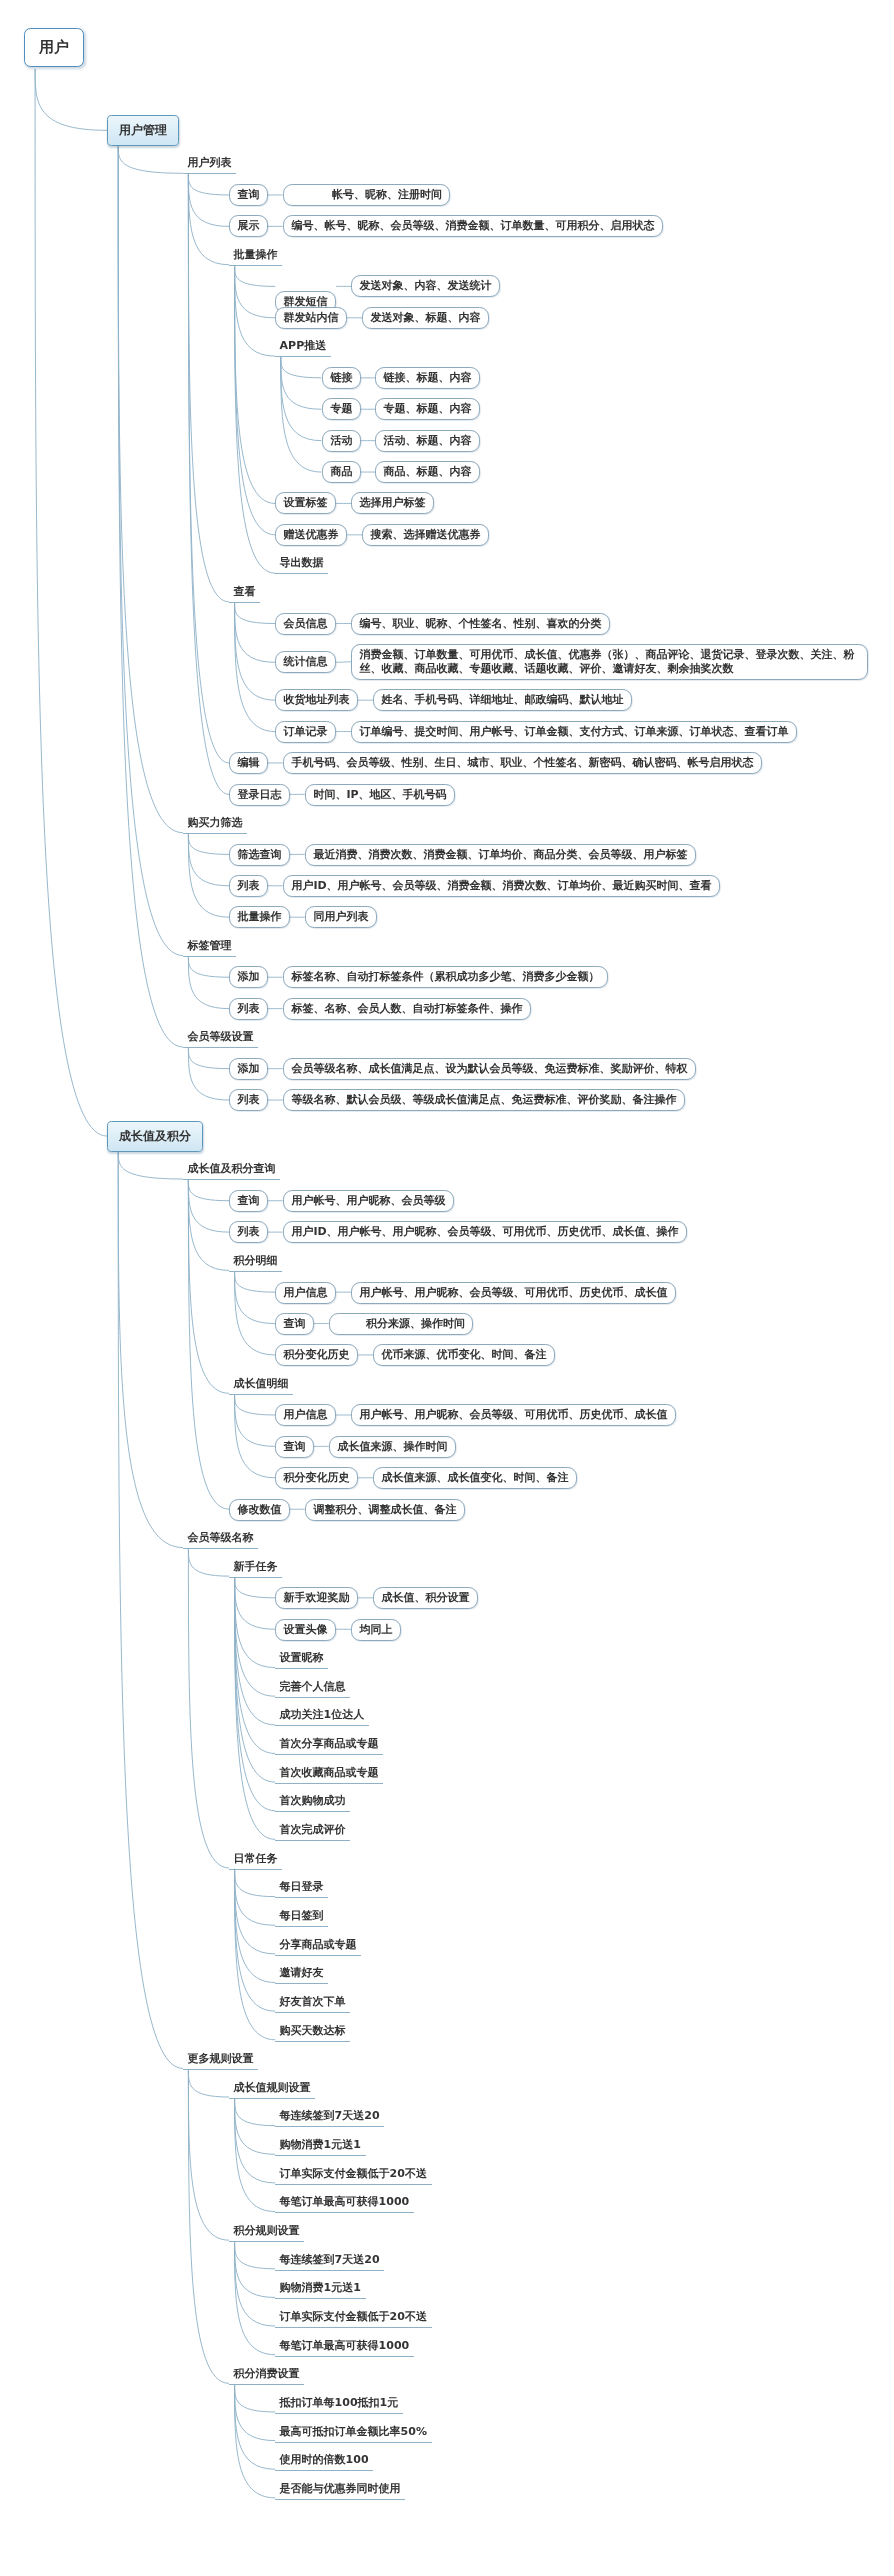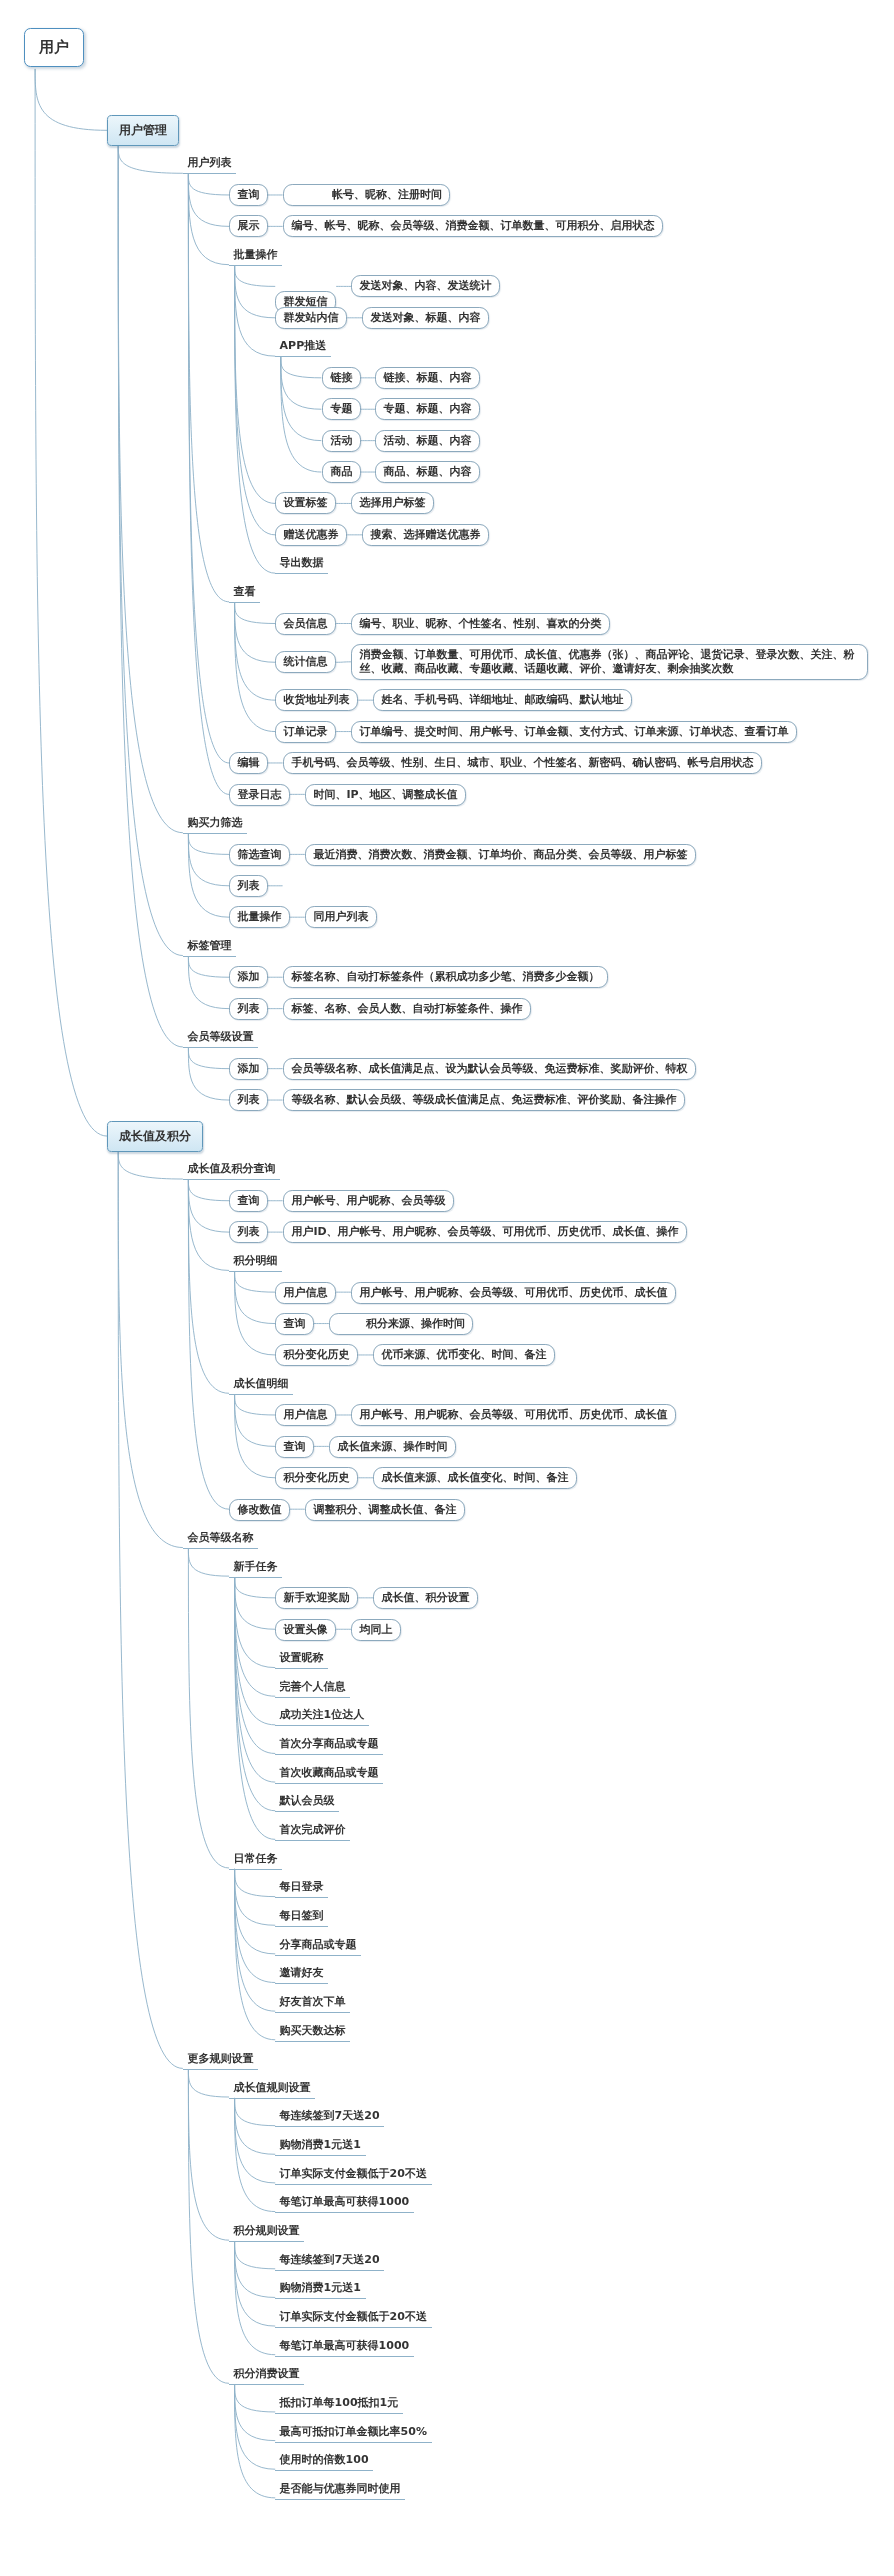--- a/index.html
+++ b/index.html
@@ -217,25 +217,26 @@
     <div class="node n-box n-detail" style="left: 351px; top: 613px;">编号、职业、昵称、个性签名、性别、喜欢的分类</div>
     <div class="node n-box" style="left: 275px; top: 651px;">统计信息</div>
     <div class="node n-box n-detail" style="left: 351px; top: 644px;">消费金额、订单数量、可用优币、成长值、优惠券（张）、商品评论、退货记录、登录次数、关注、粉丝、收藏、商品收藏、专题收藏、话题收藏、评价、邀请好友、剩余抽奖次数</div>
     <div class="node n-box" style="left: 275px; top: 689px;">收货地址列表</div>
     <div class="node n-box n-detail" style="left: 373px; top: 689px;">姓名、手机号码、详细地址、邮政编码、默认地址</div>
     <div class="node n-box" style="left: 275px; top: 721px;">订单记录</div>
     <div class="node n-box n-detail" style="left: 351px; top: 721px;">订单编号、提交时间、用户帐号、订单金额、支付方式、订单来源、订单状态、查看订单</div>
     <div class="node n-box" style="left: 229px; top: 752px;">编辑</div>
     <div class="node n-box n-detail" style="left: 283px; top: 752px;">手机号码、会员等级、性别、生日、城市、职业、个性签名、新密码、确认密码、帐号启用状态</div>
     <div class="node n-box" style="left: 229px; top: 784px;">登录日志</div>
-    <div class="node n-box n-detail" style="left: 305px; top: 784px;">时间、IP、地区、调整成长值</div>
+    <div class="node n-box n-detail" style="left: 305px; top: 784px;">时间、IP、地区、手机号码</div>
     <div class="node n-text" style="left: 183px; top: 815px;">购买力筛选</div>
     <div class="node n-box" style="left: 229px; top: 844px;">筛选查询</div>
     <div class="node n-box n-detail" style="left: 305px; top: 844px;">最近消费、消费次数、消费金额、订单均价、商品分类、会员等级、用户标签</div>
     <div class="node n-box" style="left: 229px; top: 875px;">列表</div>
+    <div class="node n-box n-detail" style="left: 283px; top: 875px;">用户ID、用户帐号、会员等级、消费金额、消费次数、订单均价、最近购买时间、查看</div>
     <div class="node n-box" style="left: 229px; top: 906px;">批量操作</div>
     <div class="node n-box n-detail" style="left: 305px; top: 906px;">同用户列表</div>
     <div class="node n-text" style="left: 183px; top: 938px;">标签管理</div>
     <div class="node n-box" style="left: 229px; top: 966px;">添加</div>
     <div class="node n-box n-detail" style="left: 283px; top: 966px;">标签名称、自动打标签条件（累积成功多少笔、消费多少金额）</div>
     <div class="node n-box" style="left: 229px; top: 998px;">列表</div>
     <div class="node n-box n-detail" style="left: 283px; top: 998px;">标签、名称、会员人数、自动打标签条件、操作</div>
     <div class="node n-text" style="left: 183px; top: 1029px;">会员等级设置</div>
     <div class="node n-box" style="left: 229px; top: 1058px;">添加</div>
     <div class="node n-box n-detail" style="left: 283px; top: 1058px;">会员等级名称、成长值满足点、设为默认会员等级、免运费标准、奖励评价、特权</div>
@@ -267,21 +268,21 @@
     <div class="node n-text" style="left: 229px; top: 1559px;">新手任务</div>
     <div class="node n-box" style="left: 275px; top: 1587px;">新手欢迎奖励</div>
     <div class="node n-box n-detail" style="left: 373px; top: 1587px;">成长值、积分设置</div>
     <div class="node n-box" style="left: 275px; top: 1619px;">设置头像</div>
     <div class="node n-box n-detail" style="left: 351px; top: 1619px;">均同上</div>
     <div class="node n-text" style="left: 275px; top: 1650px;">设置昵称</div>
     <div class="node n-text" style="left: 275px; top: 1679px;">完善个人信息</div>
     <div class="node n-text" style="left: 275px; top: 1707px;">成功关注1位达人</div>
     <div class="node n-text" style="left: 275px; top: 1736px;">首次分享商品或专题</div>
     <div class="node n-text" style="left: 275px; top: 1765px;">首次收藏商品或专题</div>
-    <div class="node n-text" style="left: 275px; top: 1793px;">默认会员级</div>
+    <div class="node n-text" style="left: 275px; top: 1793px;">首次购物成功</div>
     <div class="node n-text" style="left: 275px; top: 1822px;">首次完成评价</div>
     <div class="node n-text" style="left: 229px; top: 1851px;">日常任务</div>
     <div class="node n-text" style="left: 275px; top: 1879px;">每日登录</div>
     <div class="node n-text" style="left: 275px; top: 1908px;">每日签到</div>
     <div class="node n-text" style="left: 275px; top: 1937px;">分享商品或专题</div>
     <div class="node n-text" style="left: 275px; top: 1965px;">邀请好友</div>
     <div class="node n-text" style="left: 275px; top: 1994px;">好友首次下单</div>
     <div class="node n-text" style="left: 275px; top: 2023px;">购买天数达标</div>
     <div class="node n-text" style="left: 183px; top: 2051px;">更多规则设置</div>
     <div class="node n-text" style="left: 229px; top: 2080px;">成长值规则设置</div>

